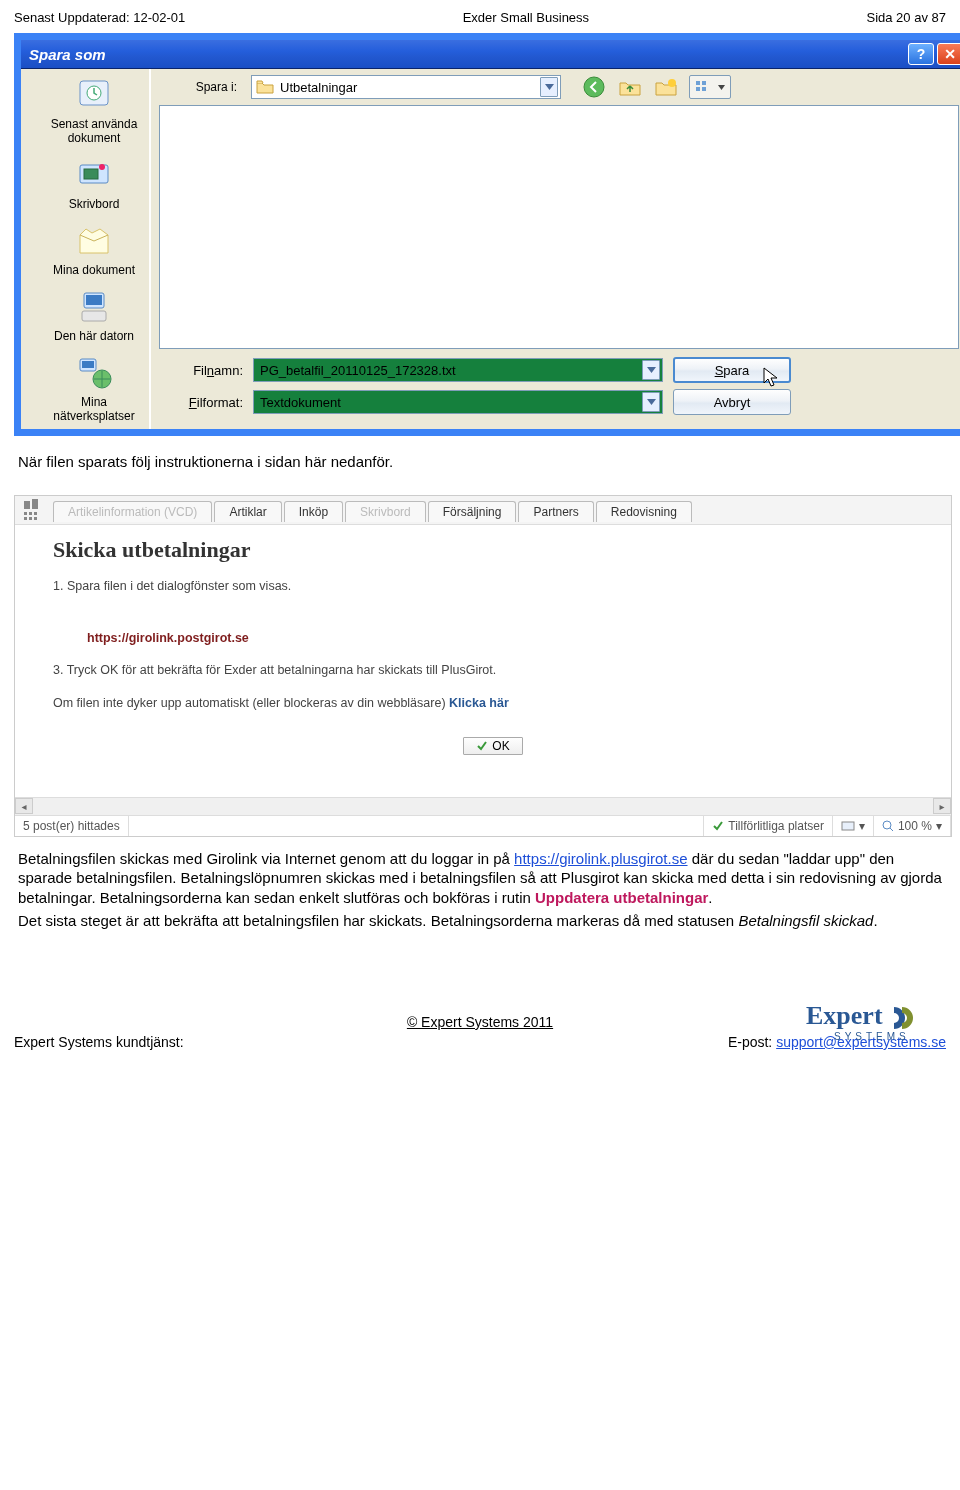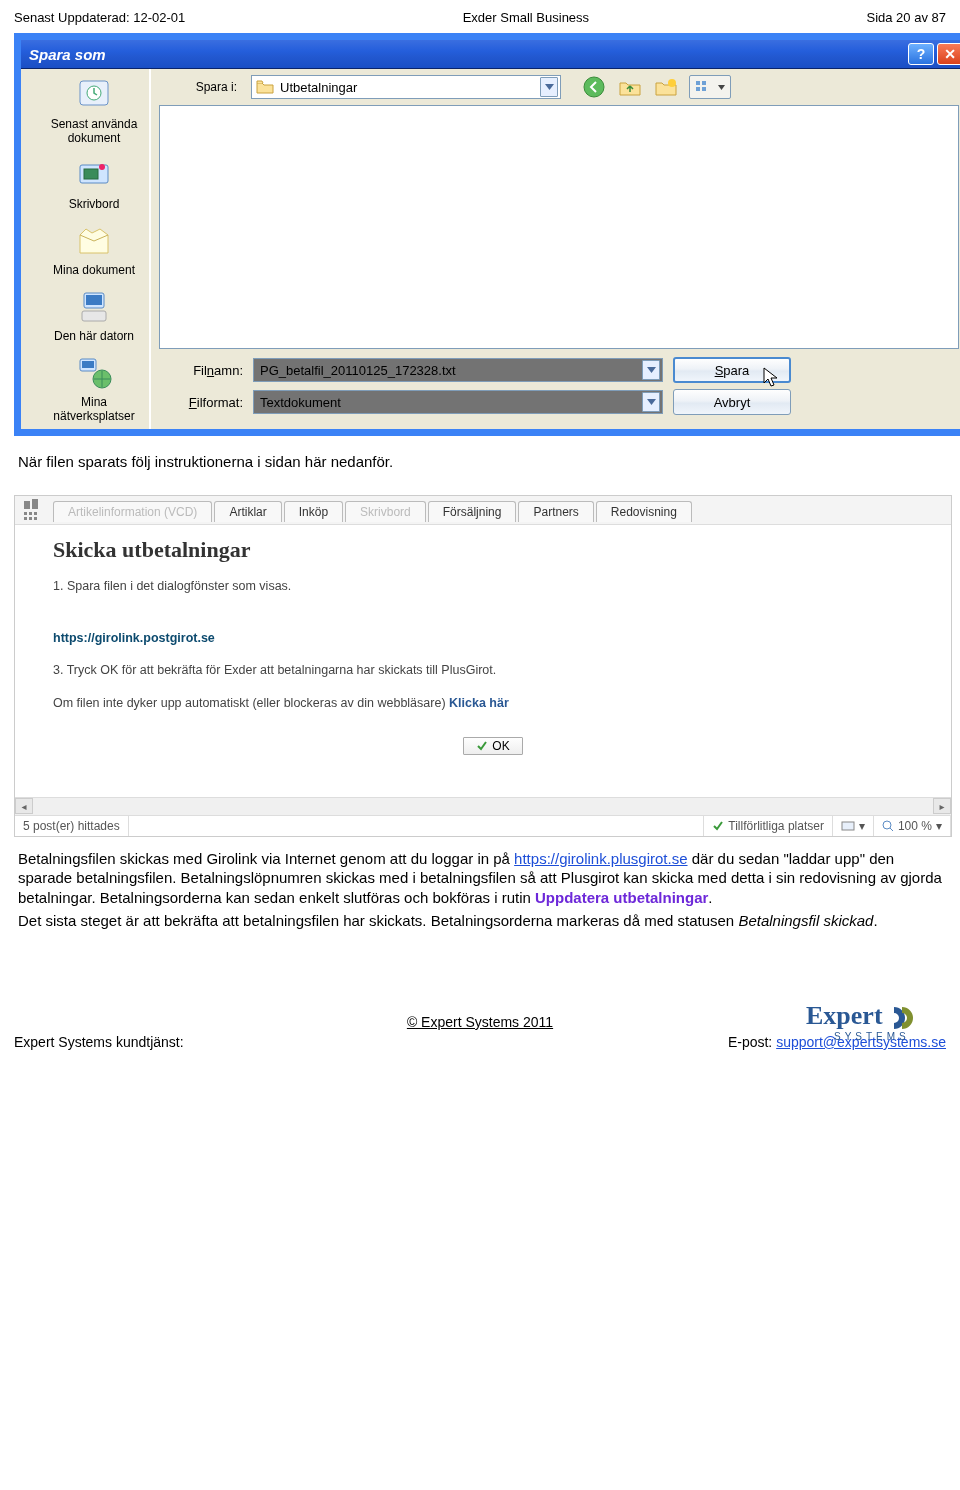--- a/index.html
+++ b/index.html
@@ -24,51 +24,51 @@
   .xp-lookin .lbl { font-size: 12px; width: 84px; text-align: right; padding-right: 6px; text-decoration: underline; text-decoration-color: transparent; }
   .xp-lookin .combo { flex: 0 0 310px; height: 24px; background: #fff; border: 1px solid #7f9db9; display: flex; align-items: center; justify-content: space-between; padding: 0 2px 0 4px; font-size: 13px; }
   .combo-folder { display: flex; align-items: center; gap: 6px; }
   .combo-arrow { width: 18px; height: 20px; border: 1px solid #7f9db9; background: #e6efff; border-radius: 1px; display: flex; align-items: center; justify-content: center; }
   .toolbtns { display: flex; gap: 10px; margin-left: 12px; align-items: center; }
   .toolbtns .btn { width: 26px; height: 24px; display: flex; align-items: center; justify-content: center; }
   .toolbtns .btn.view { width: 42px; border: 1px solid #7f9db9; border-radius: 2px; background: #f4f3ee; justify-content: space-around; padding: 0 2px; }
   .xp-filelist { flex: 1; background: #fff; border: 1px solid #7f9db9; height: 360px; margin-bottom: 8px; }
   .xp-row { display: flex; align-items: center; gap: 10px; margin-bottom: 6px; }
   .xp-row .lbl { width: 84px; text-align: right; font-size: 13px; text-decoration: underline; text-decoration-color: transparent; }
-  .xp-row .combo { width: 410px; height: 24px; background: #737373; border: 1px solid #7f9db9; display: flex; align-items: center; justify-content: space-between; padding: 0 2px 0 6px; font-size: 13px; }
+  .xp-row .combo { width: 410px; height: 24px; background: #15803d; border: 1px solid #7f9db9; display: flex; align-items: center; justify-content: space-between; padding: 0 2px 0 6px; font-size: 13px; }
   .xp-btn { width: 118px; height: 26px; border: 1px solid #7f9db9; border-radius: 3px; background: linear-gradient(#fefefe,#eef2f7 45%,#e2eaf3 55%,#f0f5fb); font-size: 13px; display: flex; align-items: center; justify-content: center; position: relative; }
   .xp-btn.primary { border: 2px solid #4a8ad0; }
   .cursor-arrow { position: absolute; right: 10px; bottom: -6px; }
 
   .body-text { padding: 6px 4px 20px 4px; font-size: 15px; line-height: 1.28; }
   .body-text p { margin-bottom: 4px; }
 
   
   .webapp { border: 1px solid #ccc; width: 938px; margin: 0 auto 6px auto; background: #fff; }
   .wa-top { display: flex; align-items: center; background: #f4f4f4; border-bottom: 1px solid #ddd; }
   .wa-left-icons { width: 34px; display: flex; flex-direction: column; align-items: center; gap: 2px; padding: 2px 0; }
   .wa-tabs { display: flex; flex: 1; gap: 2px; padding: 2px 4px 0 4px; }
   .wa-tab { border: 1px solid #bbb; border-bottom: none; border-radius: 3px 3px 0 0; background: #f8f8f8; font-size: 12px; padding: 3px 14px; color: #333; }
   .wa-tab.dis { color: #bbb; }
   .wa-body { padding: 12px 18px 4px 38px; position: relative; min-height: 290px; }
   .wa-h1 { font-family: Georgia, serif; font-size: 22px; font-weight: bold; color: #333; margin-bottom: 14px; }
   .wa-list { font-family: Verdana, Geneva, sans-serif; font-size: 12.5px; color: #444; line-height: 1.5; }
   .wa-list .step { margin-bottom: 14px; }
-  .wa-link { color: #0c4a6e; font-weight: bold; }
+  .wa-link { color: #7f1d1d; font-weight: bold; margin-left: 34px; }
   .wa-link2 { color: #2a5894; font-weight: bold; }
   .wa-okbtn { display: inline-flex; align-items: center; gap: 4px; border: 1px solid #aaa; border-radius: 1px; padding: 1px 12px; font-size: 12px; background: linear-gradient(#fefefe,#eee); margin: 10px auto 4px auto; }
   .wa-okbtn-wrap { text-align: center; }
   .wa-scroll { position: absolute; bottom: 0; left: 0; right: 0; height: 18px; background: #f0f0f0; border-top: 1px solid #ddd; display: flex; justify-content: space-between; }
   .wa-scroll .arr { width: 18px; height: 16px; border: 1px solid #ccc; background: #e8e8e8; display: flex; align-items: center; justify-content: center; font-size: 10px; color: #666; }
   .wa-status { display: flex; font-size: 12px; color: #555; border-top: 1px solid #ddd; }
   .wa-status .cell { padding: 3px 8px; border-right: 1px solid #ddd; display: flex; align-items: center; gap: 4px; }
   .wa-status .spacer { flex: 1; border-right: 1px solid #ddd; }
 
   .link { color: #1d4ed8; text-decoration: underline; }
-  .emph-gray { color: #6d28d9; font-weight: bold; }
+  .emph-gray { color: #be185d; font-weight: bold; }
   .emph-it { font-style: italic; }
 
   .footer { border-top: none; margin-top: 60px; padding: 0 14px 12px 14px; position: relative; }
   .footer .logo { position: absolute; right: 34px; top: -18px; }
   .footer .line1 { text-align: center; font-size: 14px; text-decoration: underline; margin-bottom: 4px; }
   .footer .line2 { display: flex; justify-content: space-between; font-size: 14px; }
 
   .underline-accesskey { text-decoration: underline; }
 </style>
 </head>

